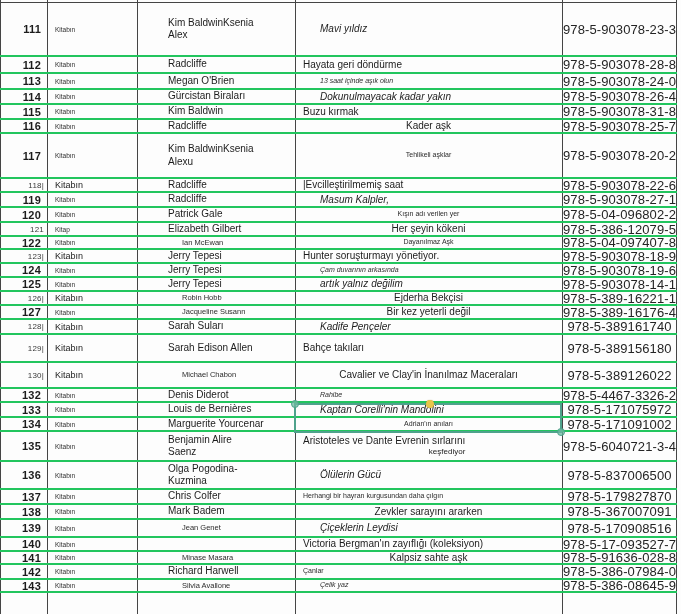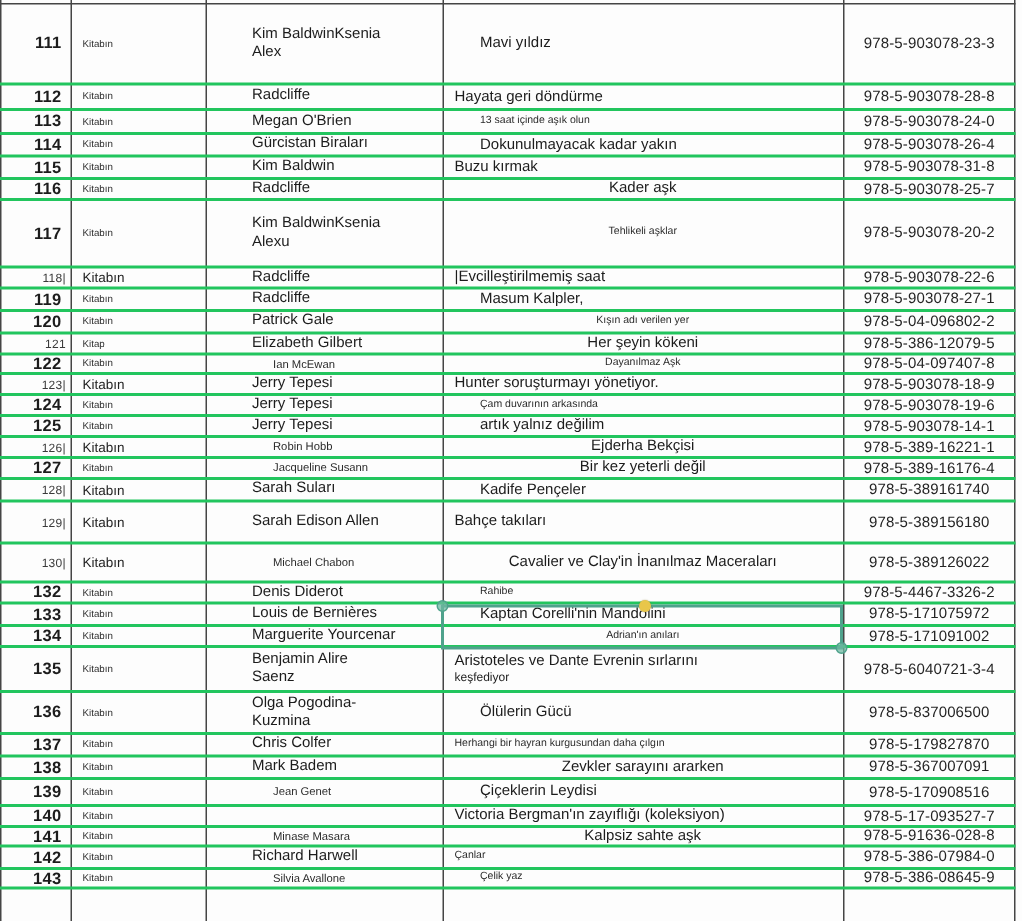--- a/index.html
+++ b/index.html
@@ -23,25 +23,25 @@
          font-weight:700;font-size:11px;letter-spacing:0.2px;}
   .c-num.small{font-weight:400;font-size:8px;color:#3a3a3a;padding-right:2px;}
   .c-lbl{left:48px;width:88px;padding-left:7px;box-sizing:border-box;font-size:6.5px;color:#2e2e2e;}
   .c-lbl.sm{font-size:9px;color:#222;}
   .c-author{left:138px;width:156px;padding-left:30px;box-sizing:border-box;
             font-size:10px;line-height:1.25;}
   .c-author.sm{font-size:7.5px;padding-left:44px;color:#2b2b2b;}
   .c-title{left:296px;width:265px;box-sizing:border-box;font-size:10px;line-height:1.2;}
   .c-title.sm{font-size:7px;color:#2b2b2b;}
   .c-title.t-l{padding-left:7px;}
-  .c-title.t-m{padding-left:24px;}
+  .c-title.t-m{padding-left:24px;font-style:italic;}
   .c-title.t-c{justify-content:center;text-align:center;padding:0 4px;}
-  .c-title .line2{font-size:8px;}
+  .c-title .line2{font-size:8px;text-align:right;}
   .c-isbn{left:563px;width:113px;justify-content:center;text-align:left;
-          font-size:10px;color:#242424;letter-spacing:0.1px;}
+          font-size:13px;color:#242424;letter-spacing:0.1px;}
   .lines{display:block;}
   
   #selection{position:absolute;left:294px;top:403px;width:268px;height:30px;
              border:2px solid #4fa28c;box-sizing:border-box;pointer-events:auto;}
   .handle{position:absolute;width:8px;height:8px;border-radius:50%;
           background:rgba(111,184,161,0.75);border:1.5px solid #4fa28c;box-sizing:border-box;}
   .handle.tl{left:-5px;top:-5px;}
   .handle.br{right:-5px;bottom:-5px;}
   .dot{position:absolute;width:8px;height:8px;border-radius:50%;background:#e8c64a;
        left:130px;top:-5px;box-shadow:0 0 1px rgba(120,100,20,0.6);}

